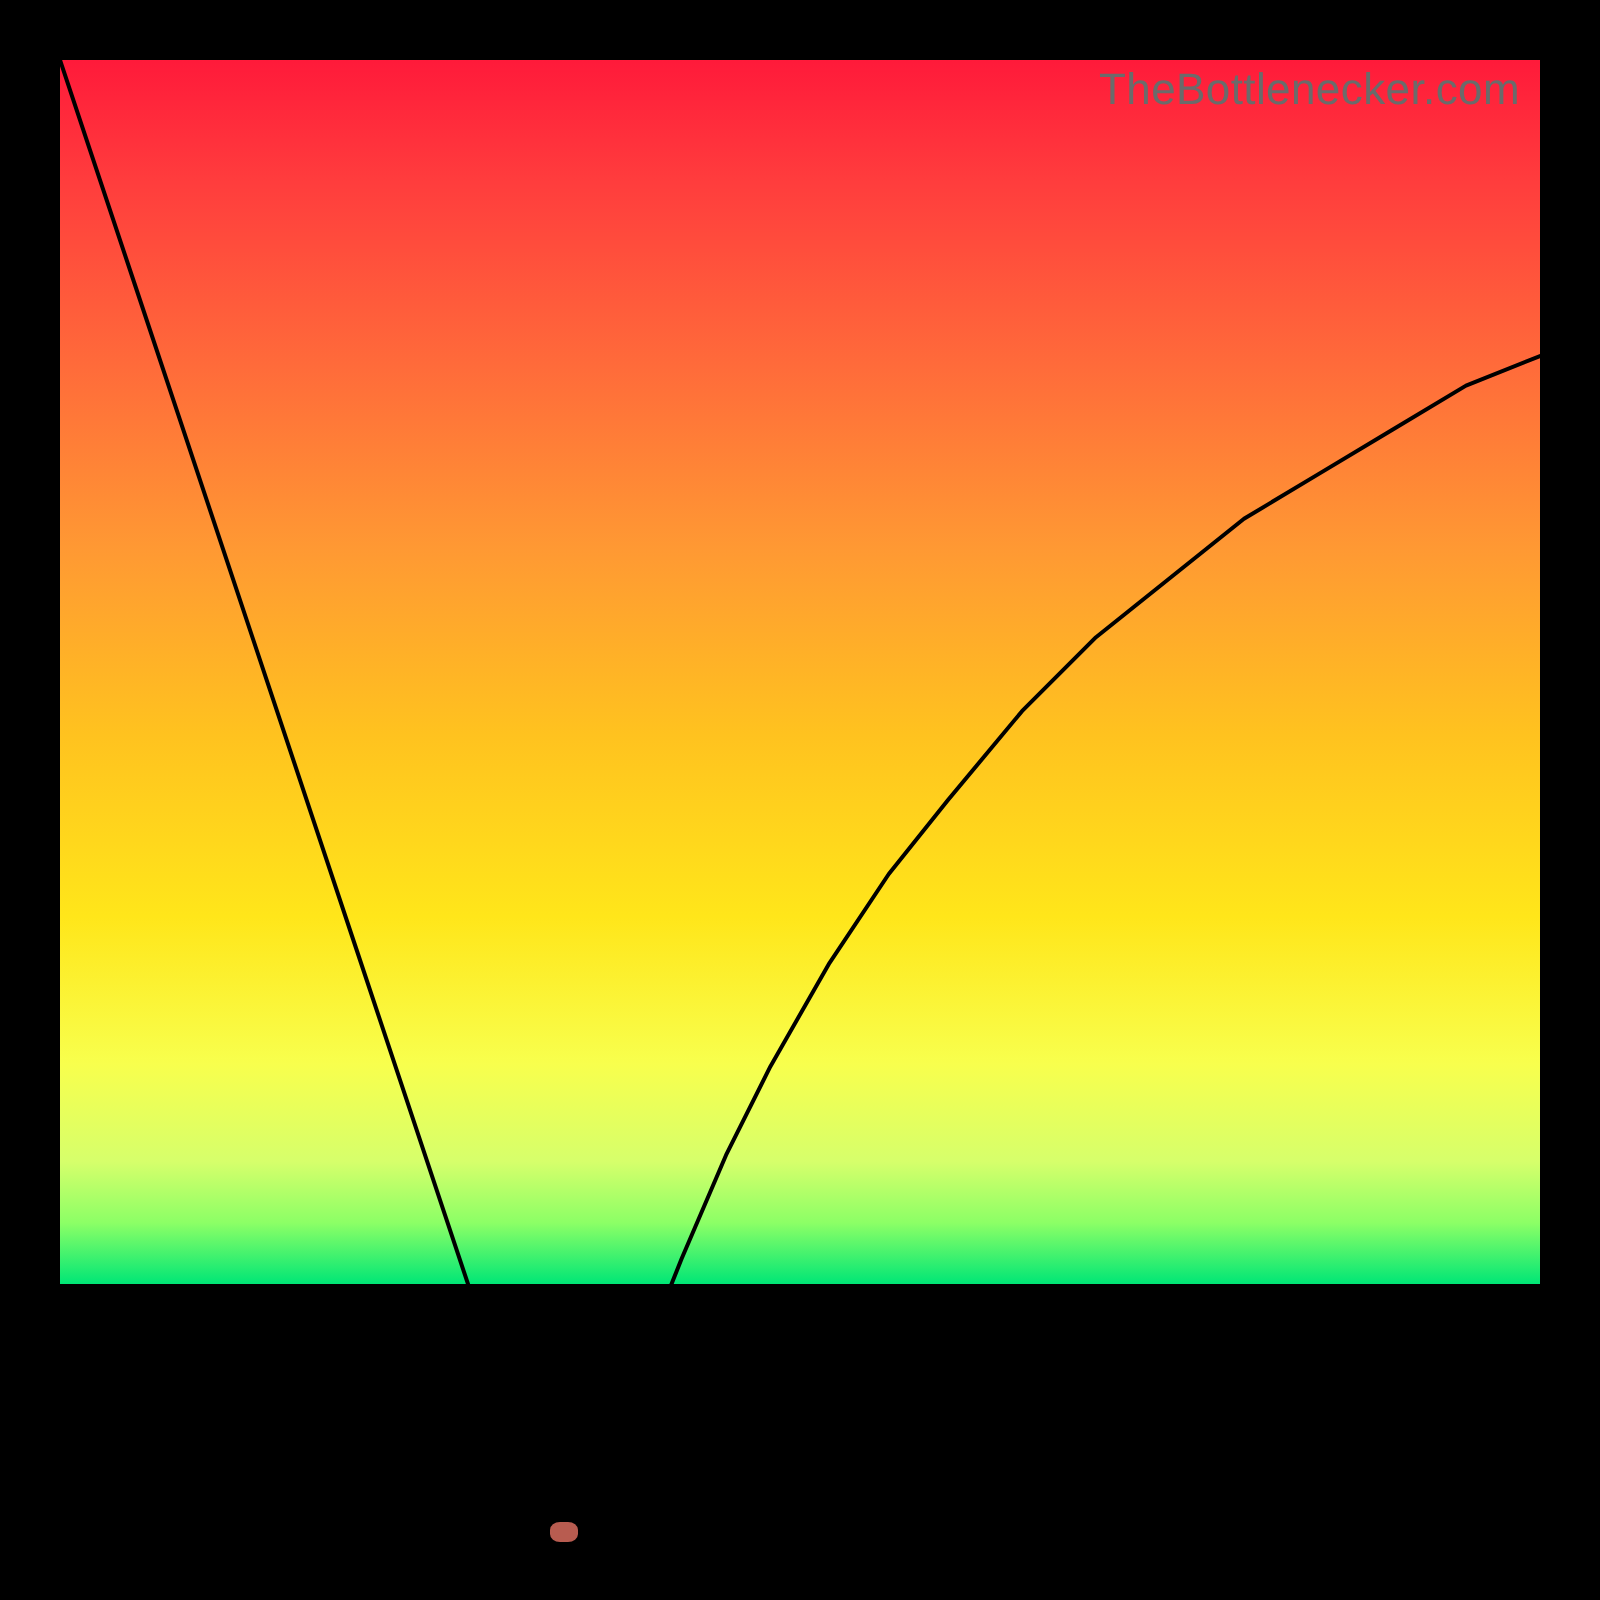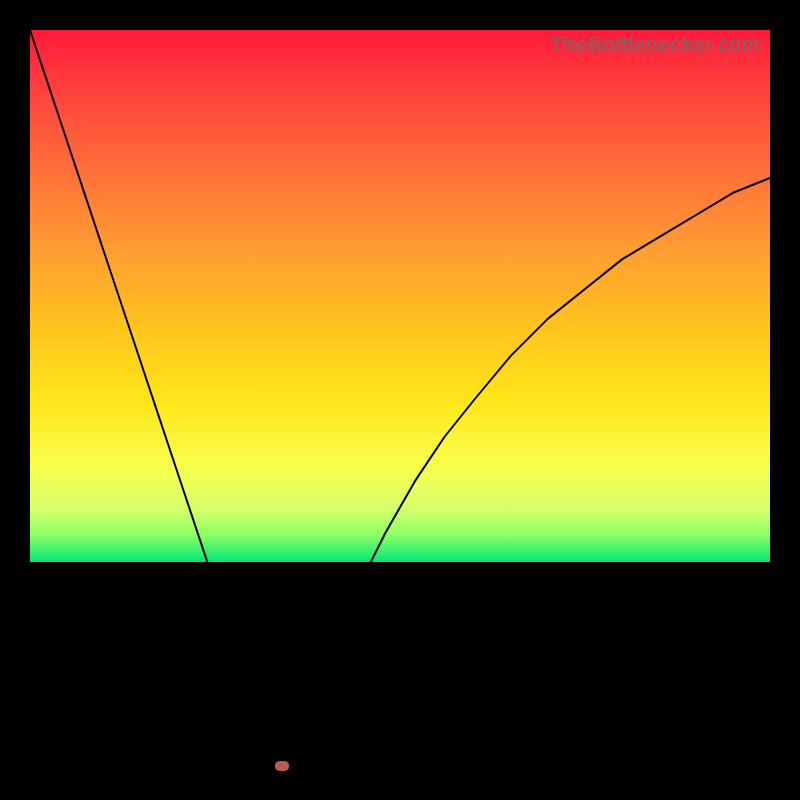--- a/index.html
+++ b/index.html
@@ -8,21 +8,21 @@
     width: 800px;
     height: 800px;
     background: #000;
     position: relative;
   }
   .plot-area {
     position: absolute;
     left: 30px;
     top: 30px;
     width: 740px;
-    height: 532px;
+    height: 612px;
     background: linear-gradient(to bottom,
       #ff1a3a 0%,
       #ff3d3d 10%,
       #ff6b3a 25%,
       #ff9933 40%,
       #ffc21f 55%,
       #ffe61a 70%,
       #f8ff4d 82%,
       #d6ff6b 90%,
       #8cff66 95%,

